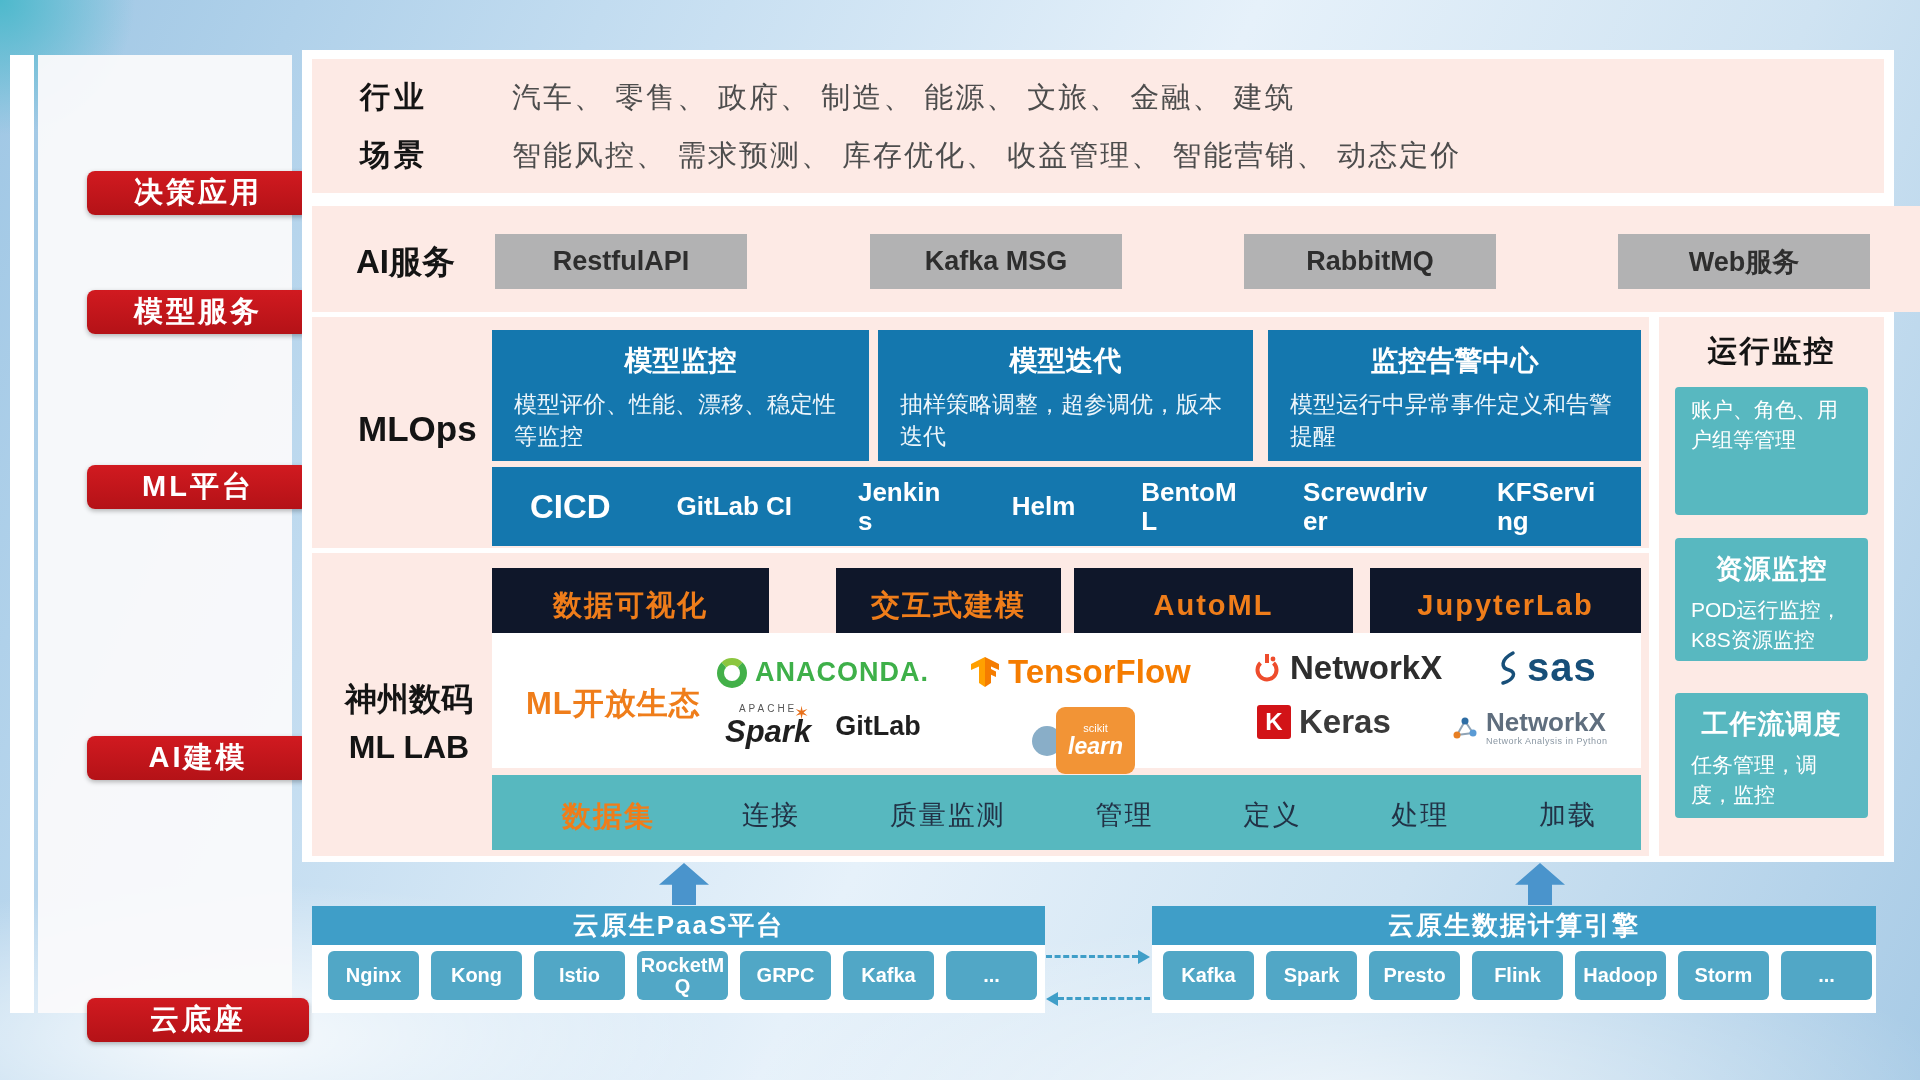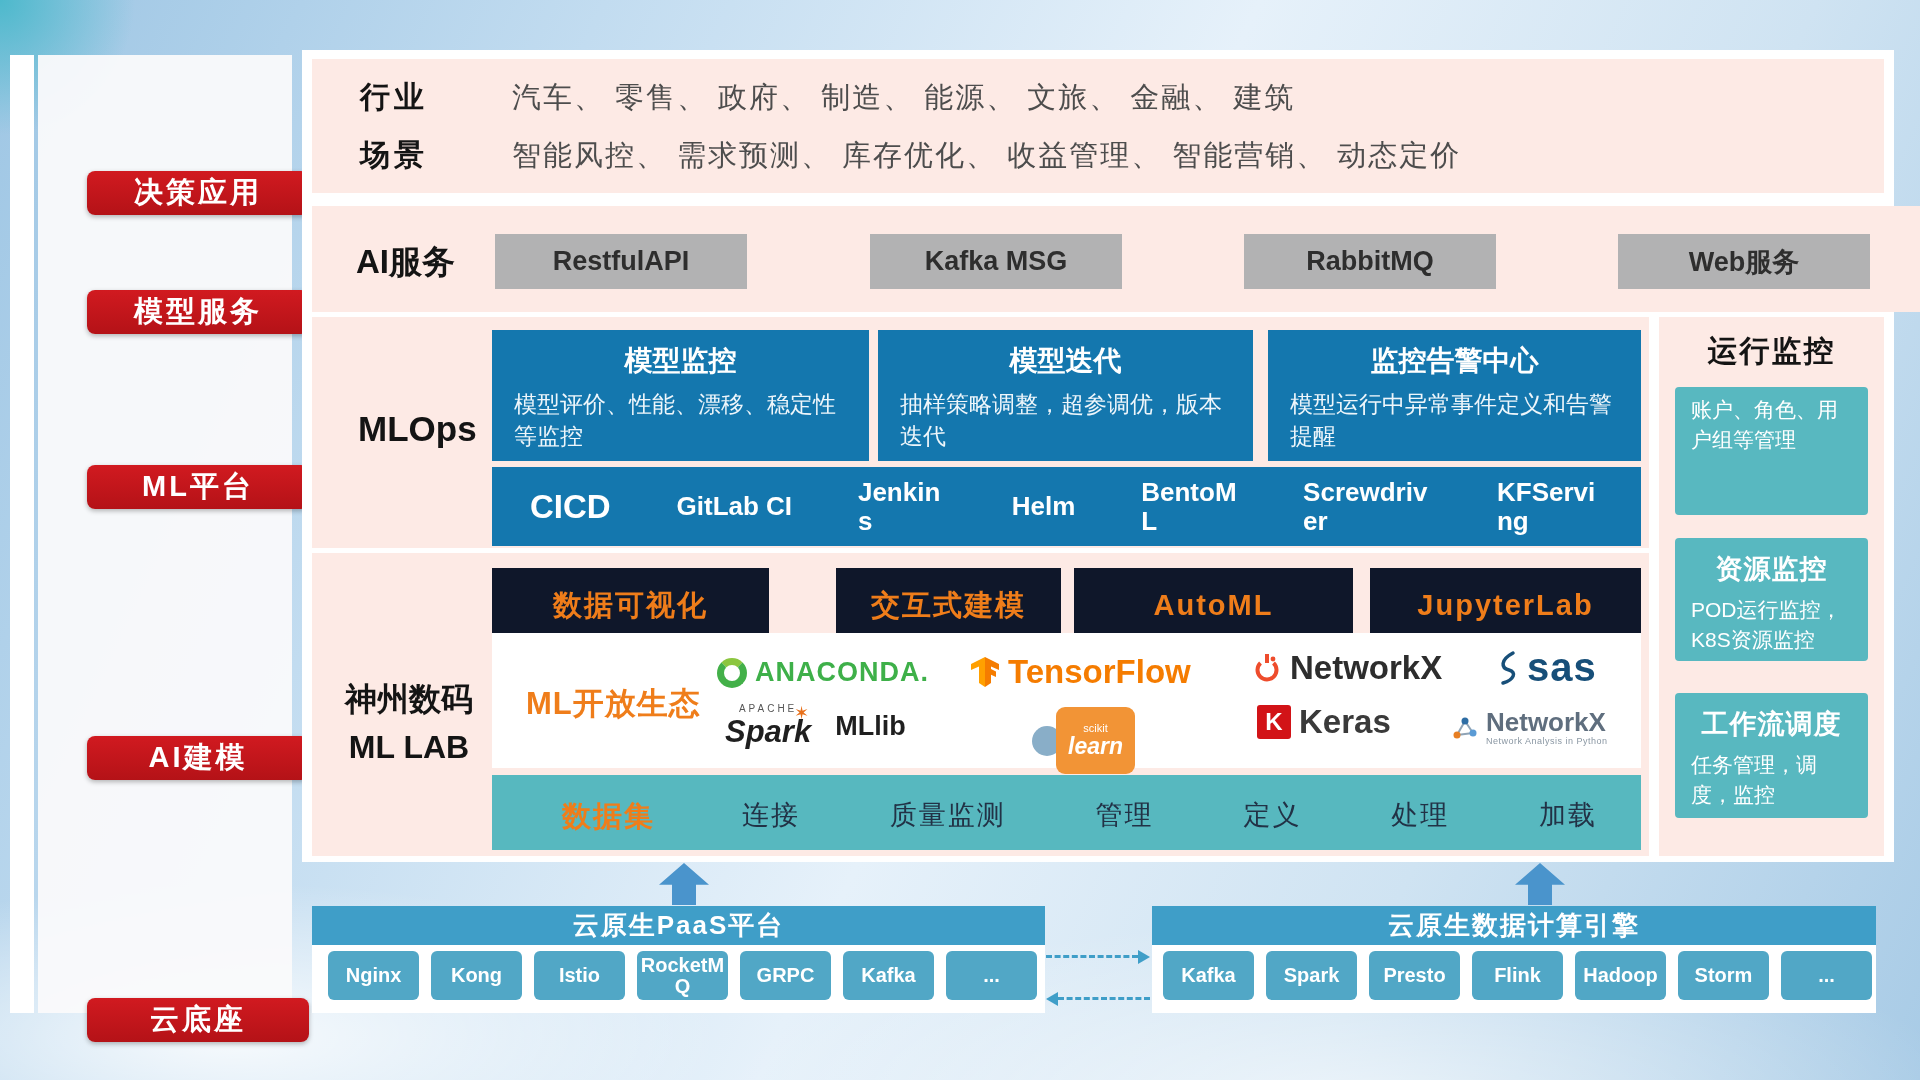--- a/index.html
+++ b/index.html
@@ -232,21 +232,21 @@
           <path d="M16 3 C3 10 4 18 12 20 C20 22 17 30 6 33" stroke="#174f79" stroke-width="3.5" fill="none" stroke-linecap="round"></path>
         </svg>
         <span class="sas-text">sas</span>
       </div>
 
       <div class="logo lg-spark">
         <span class="spark-stack">
           <span class="apache">APACHE</span>
           <span class="spark-text"><span>Spark</span><span class="spark-star">✶</span></span>
         </span>
-        <span class="mllib">MLlib</span>
+        <span class="mllib">GitLab</span>
       </div>
 
       <div class="logo lg-scikit">
         <span class="sk-circle"></span>
         <span class="sk-badge">
           <span class="sk-top">scikit</span>
           <span class="sk-main">learn</span>
         </span>
       </div>
 

